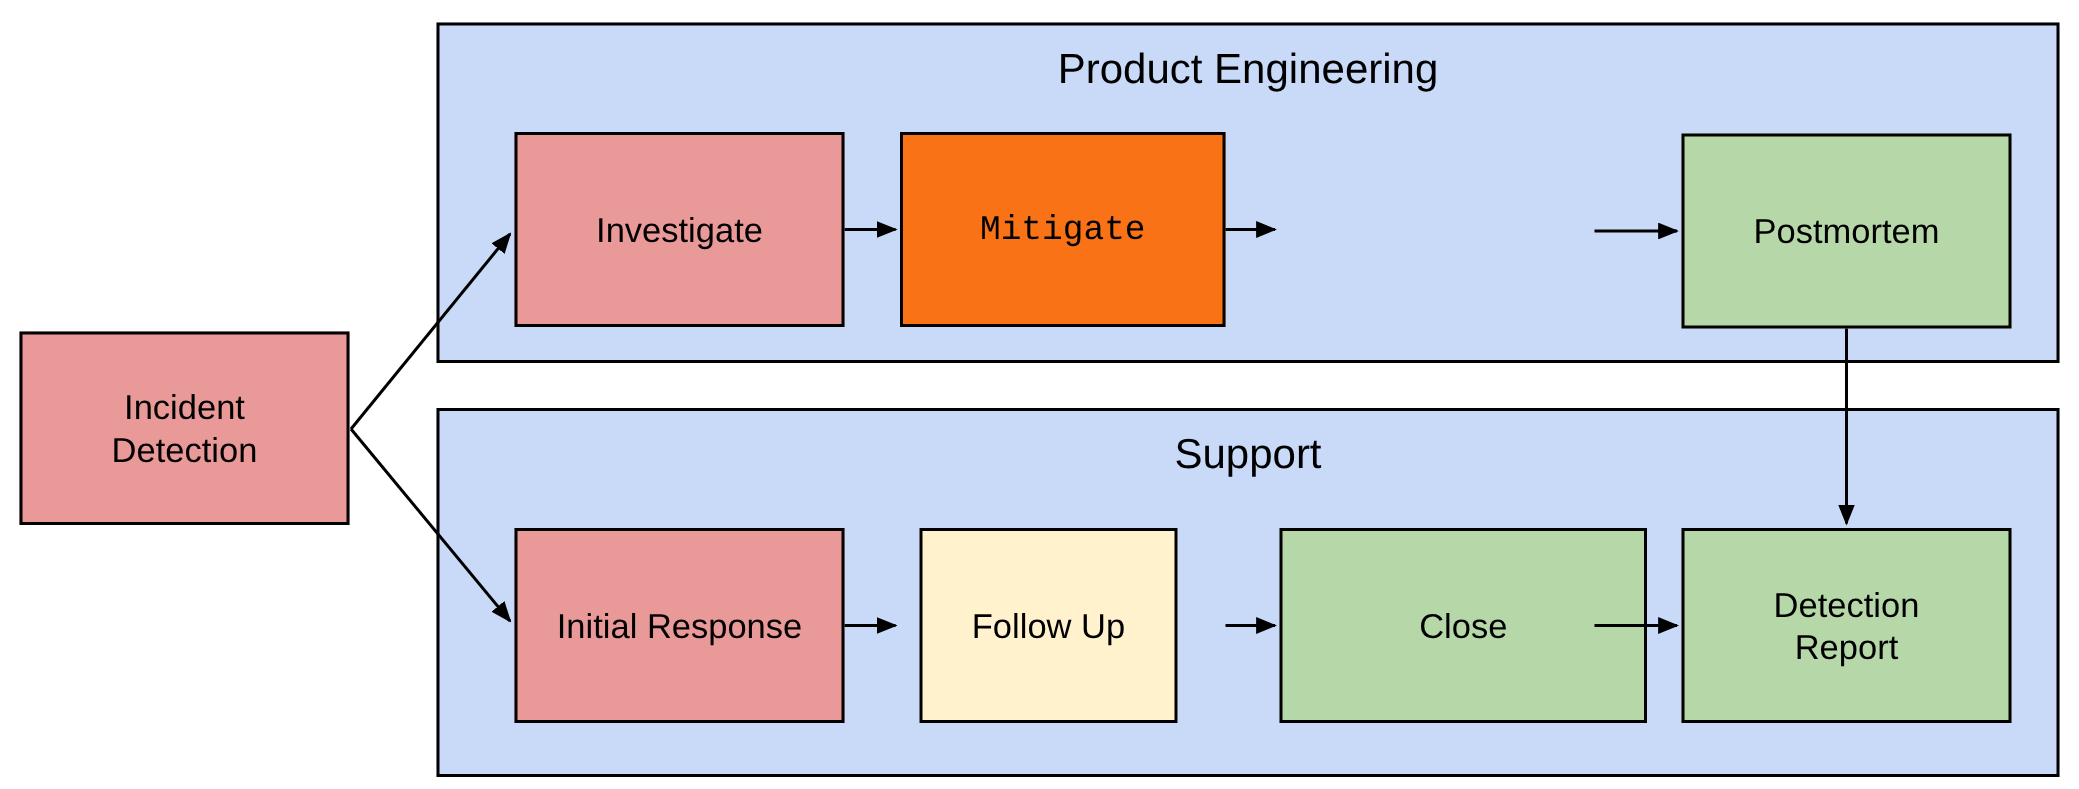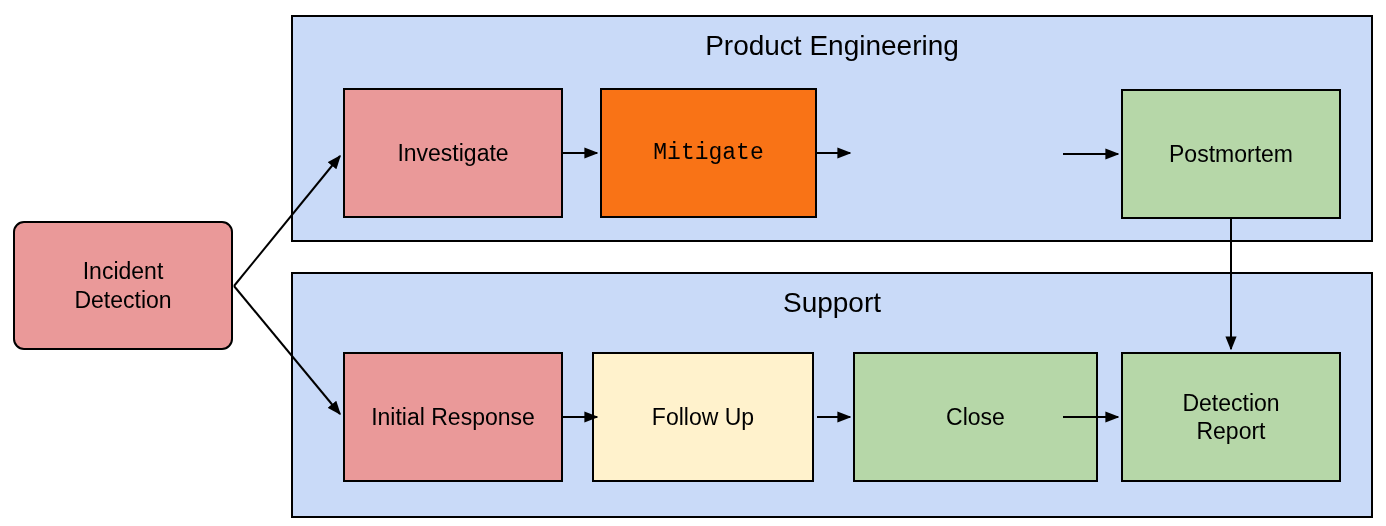--- a/index.html
+++ b/index.html
@@ -36,21 +36,21 @@
     font-size: 23px;
     line-height: 1.22;
   }
   .node .label { display: inline-block; max-width: 172px; }
   .n-incident-detection { left: 13px;   top: 221px; width: 220px; height: 129px; }
   .n-investigate        { left: 343px;  top: 88px;  width: 220px; height: 130px; }
   .n-mitigate           { left: 600px;  top: 88px;  width: 217px; height: 130px; }
   .n-fix                { left: 853px;  top: 88px;  width: 210px; height: 130px; }
   .n-postmortem         { left: 1121px; top: 89px;  width: 220px; height: 130px; }
   .n-initial-response   { left: 343px;  top: 352px; width: 220px; height: 130px; }
-  .n-follow-up          { left: 592px;  top: 352px; width: 222px; height: 130px; }
+  .n-follow-up          { left: 613px;  top: 352px; width: 172px; height: 130px; }
   .n-close              { left: 853px;  top: 352px; width: 245px; height: 130px; }
   .n-incident-report    { left: 1121px; top: 352px; width: 220px; height: 130px; }
   .edges-layer {
     position: absolute;
     left: 0; top: 0;
     width: 1386px; height: 526px;
     pointer-events: none;
   }
   .edges-layer line { stroke: #000000; stroke-width: 2; }
 </style>
@@ -60,21 +60,21 @@
 <div class="canvas">
 
   <div class="lane lane-pe" style="background-color: rgb(201, 218, 248);">
     <div class="lane-title">Product Engineering</div>
   </div>
 
   <div class="lane lane-support" style="background-color: rgb(201, 218, 248);">
     <div class="lane-title">Support</div>
   </div>
 
-  <div class="node n-incident-detection" style="background-color: rgb(234, 153, 153); border-radius: 11px;">
+  <div class="node n-incident-detection" style="background-color: rgb(234, 153, 153);">
     <span class="label">Incident Detection</span>
   </div>
 
   <div class="node n-investigate" style="background-color: rgb(234, 153, 153);">
     <span class="label">Investigate</span>
   </div>
 
   <div class="node n-mitigate" style="background-color: #f97316; font-family: Liberation Mono, monospace;">
     <span class="label">Mitigate</span>
   </div>

